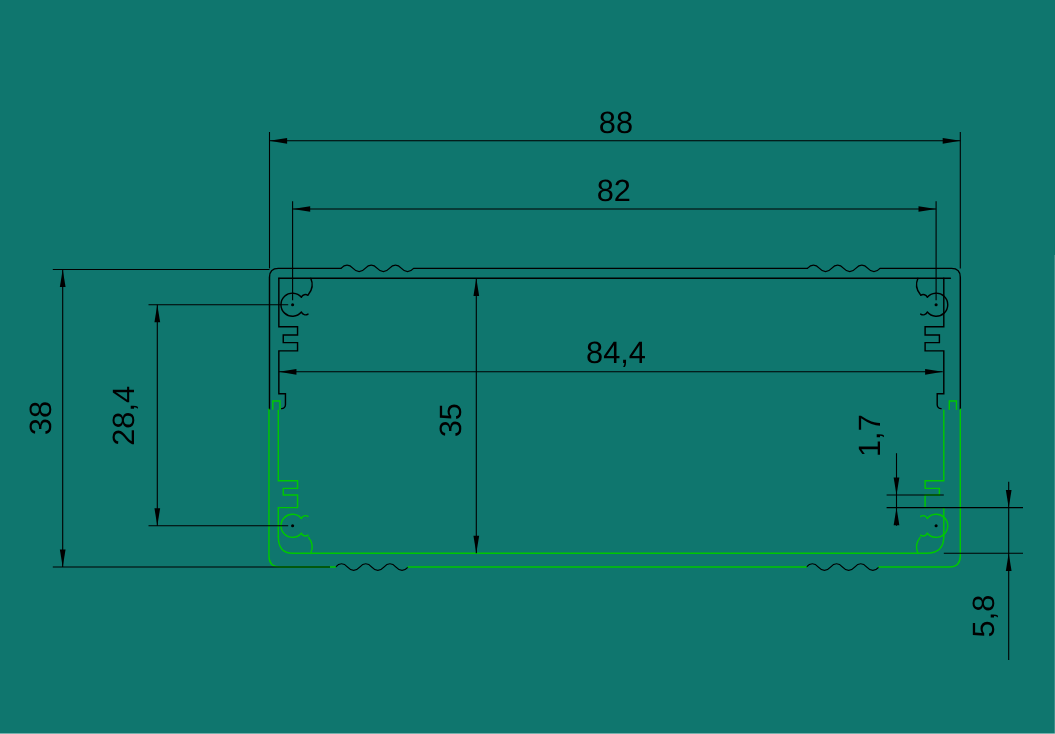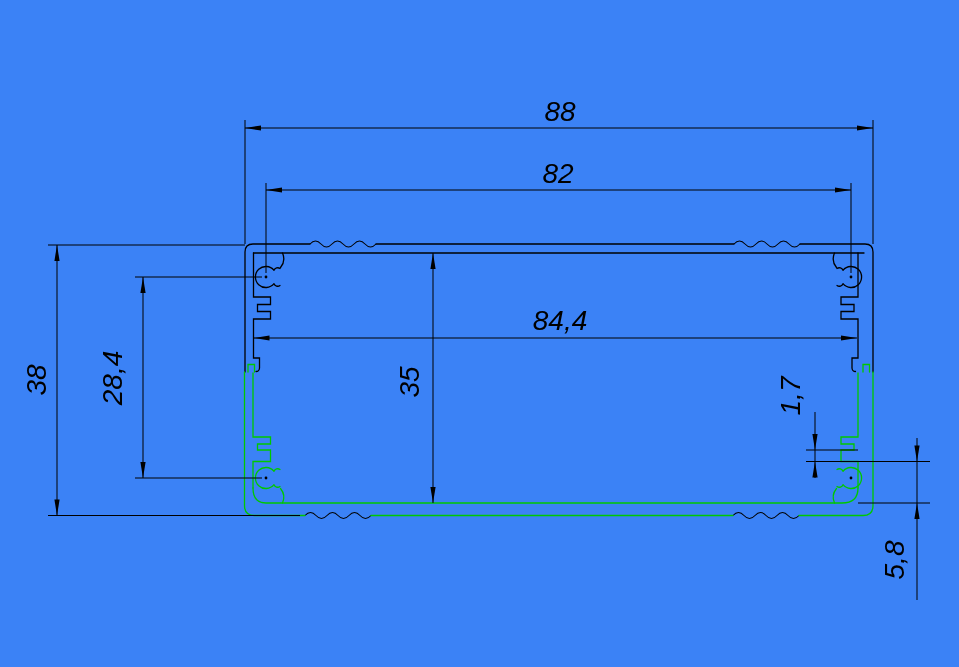--- a/index.html
+++ b/index.html
@@ -4,24 +4,23 @@
 <style>
   html, body {
     margin: 0;
     padding: 0;
     background: #ffffff;
   }
   .canvas {
     position: relative;
     width: 959px;
     height: 667px;
-    background: #3b82f6;
+    background: #0f766e;
     overflow: hidden;
     font-family: "Liberation Sans", sans-serif;
-    font-style: italic;
   }
   svg.drawing {
     position: absolute;
     inset: 0;
   }
   .profile-upper path {
     fill: none;
     stroke: #000000;
     stroke-width: 1.3;
     stroke-linecap: round;

